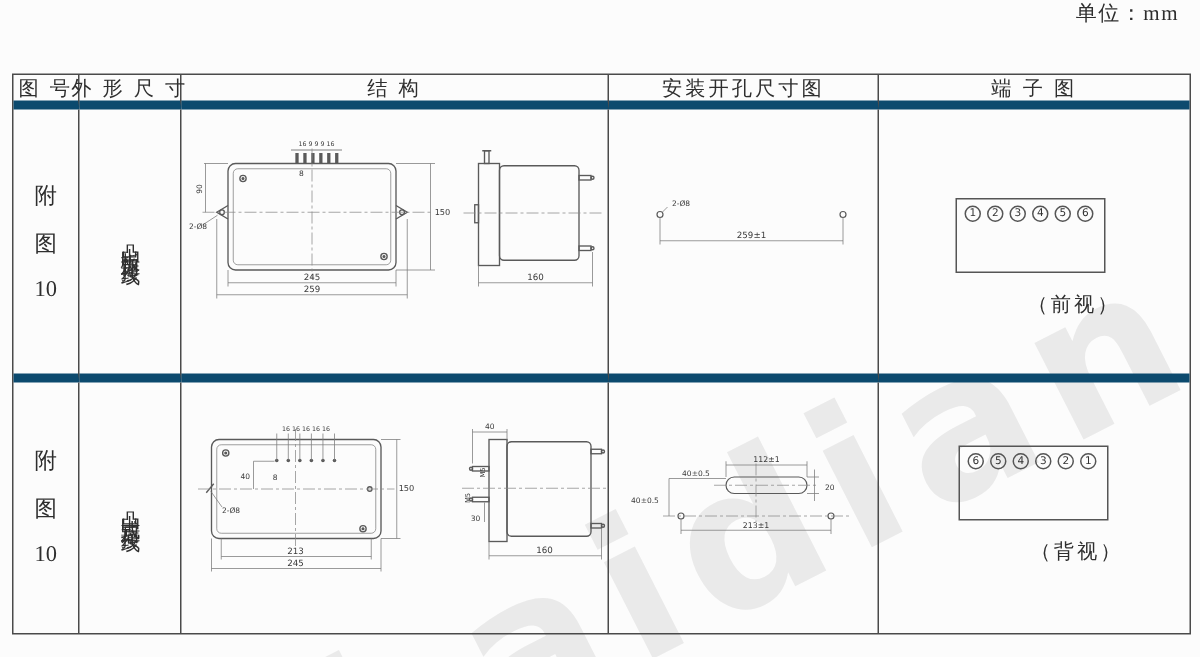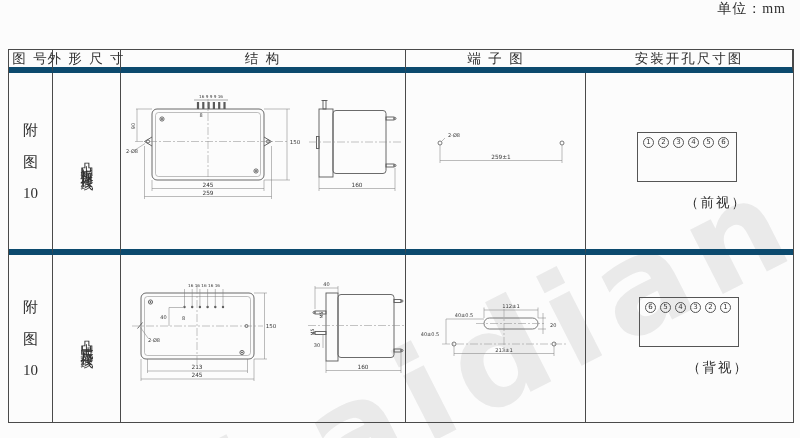--- a/index.html
+++ b/index.html
@@ -50,22 +50,22 @@
 <body>
 
 <div class="watermark">ehaidian</div>
 <div class="unit">单位：mm</div>
 
 <div class="tbl">
 
   <div class="c h">图 号</div>
   <div class="c h">外 形 尺 寸</div>
   <div class="c h">结 构</div>
+  <div class="c h">安装开孔尺寸图</div>
   <div class="c h lastcol">端 子 图</div>
-  <div class="c h">安装开孔尺寸图</div>
 
   <div class="c figcell">
     <div>附</div>
     <div>图</div>
     <div>10</div>
   </div>
 
   <div class="c structcell">
     <div class="vtext">凸出板前接线</div>
   </div>

